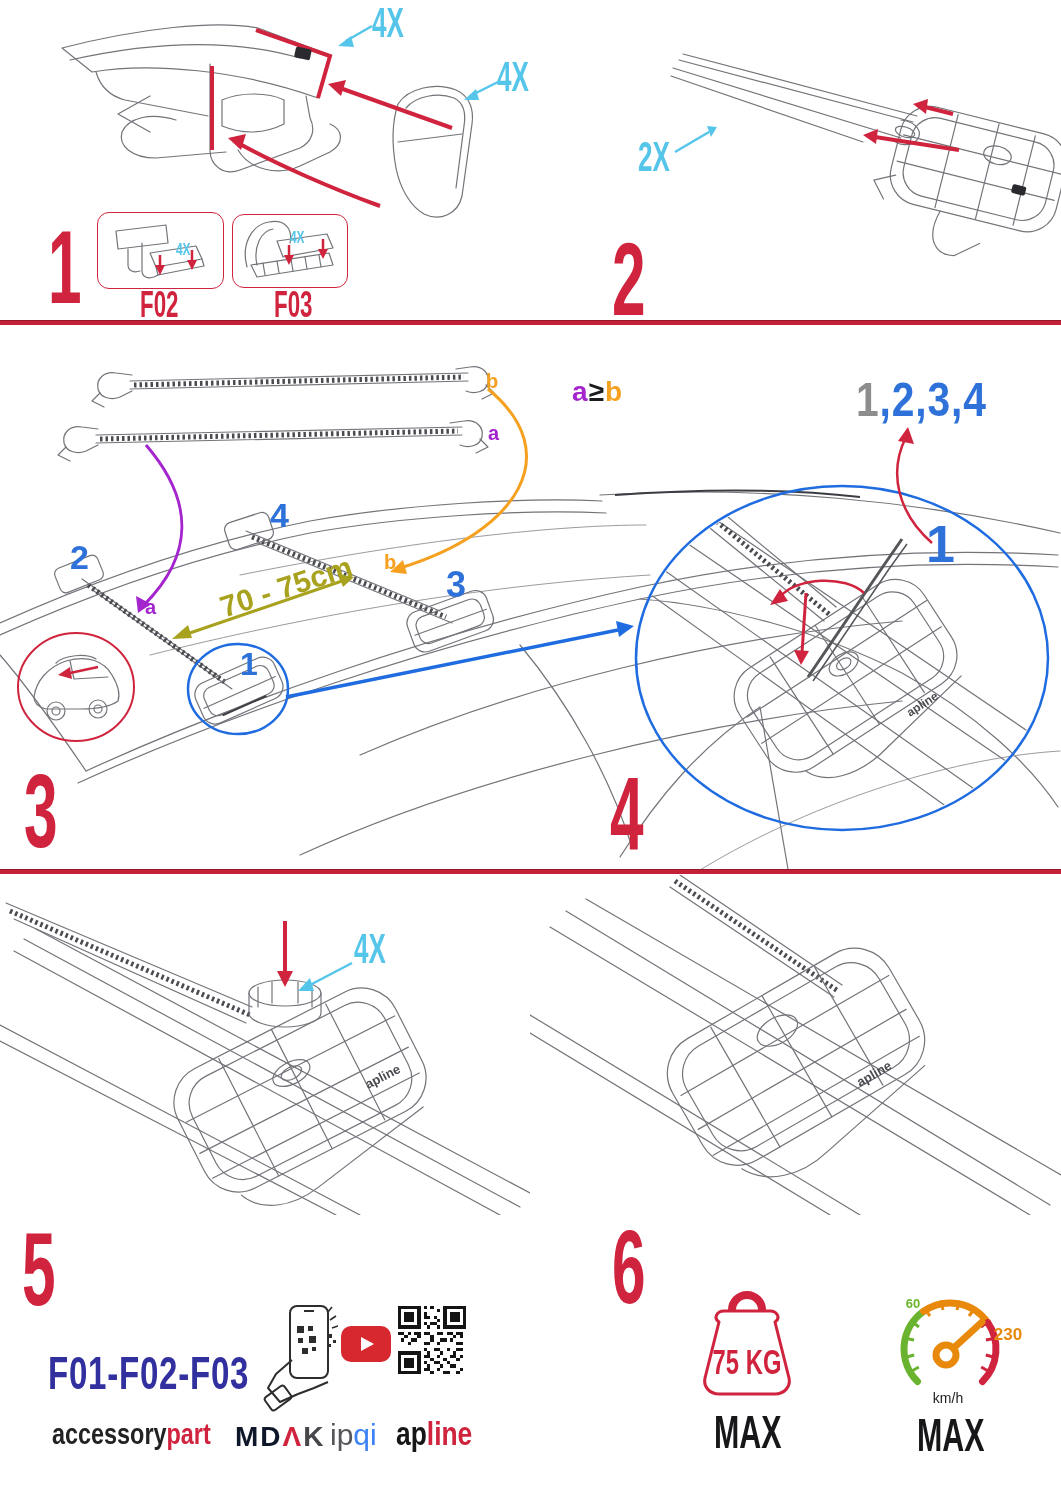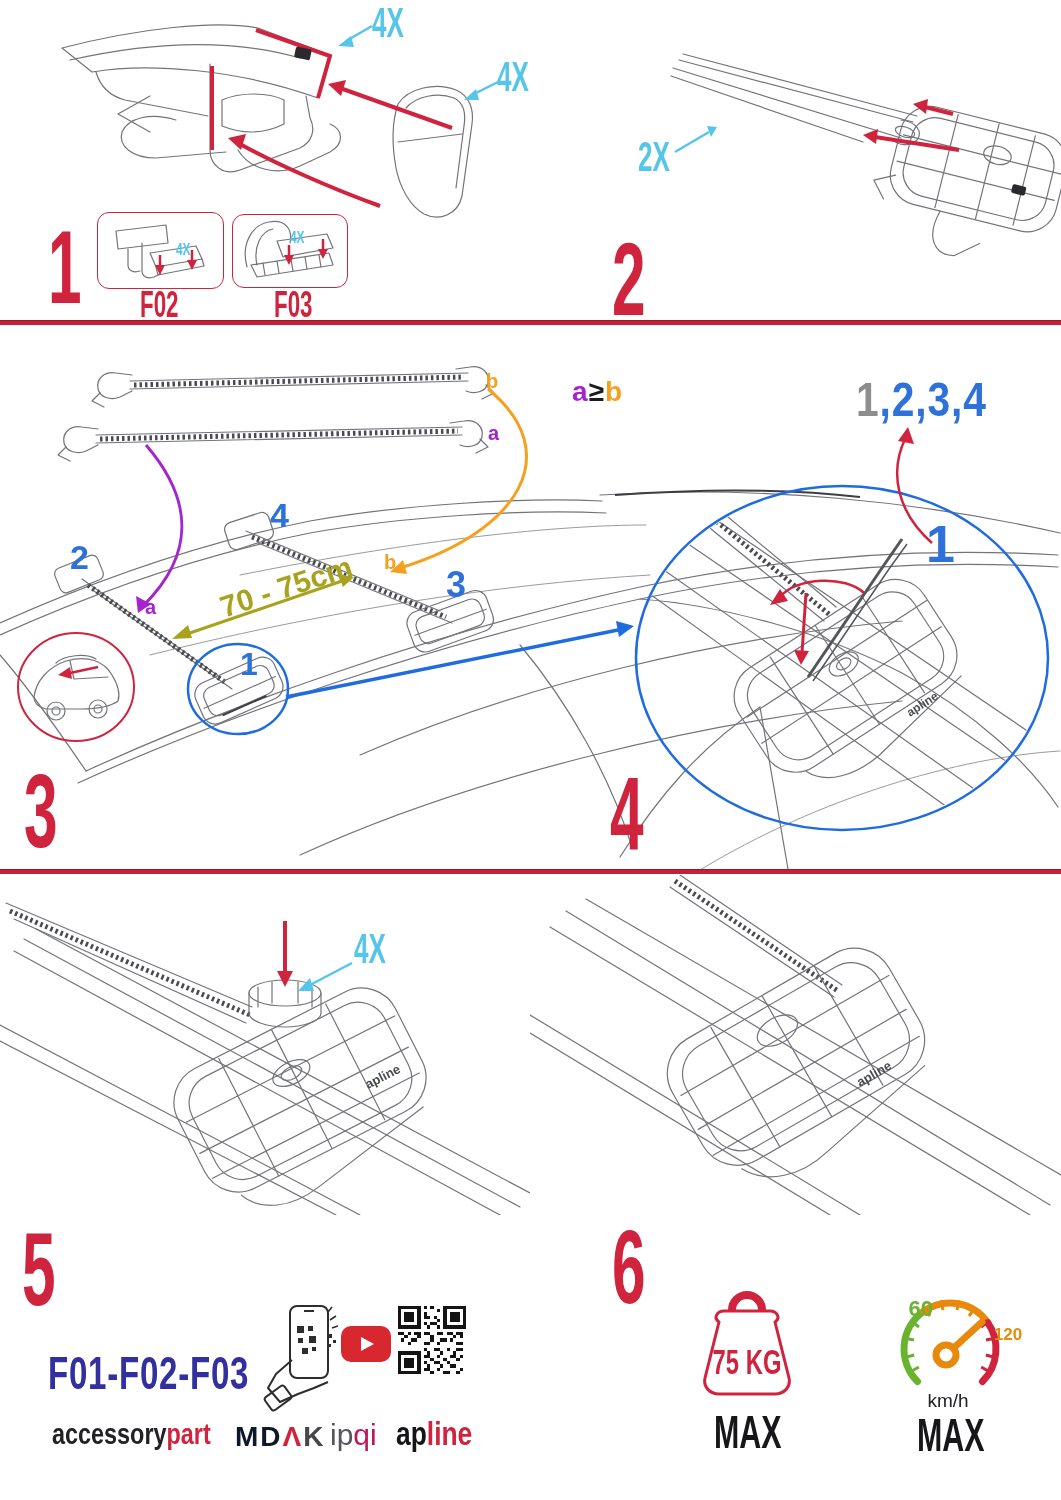--- a/index.html
+++ b/index.html
@@ -407,21 +407,21 @@
     </g>
   </svg>
 
   <div class="abs brand cx" style="left:52px;top:1417px;font-size:30px;transform:scaleX(.78)">
     <span style="color:#222225">accessory</span><span style="color:#d0243e">part</span>
   </div>
   <div class="abs brand" style="left:235px;top:1421px;font-size:28px;letter-spacing:2px">
     <span style="color:#0f172a">MD</span><span style="color:#d0243e">Λ</span><span style="color:#47474b">K</span>
   </div>
   <div class="abs brand" style="left:330px;top:1418px;font-size:30px;font-weight:400">
-    <span style="color:#55555a">ip</span><span style="color:#be185d">qi</span>
+    <span style="color:#55555a">ip</span><span style="color:#3b82f6">qi</span>
   </div>
   <div class="abs brand cx" style="left:396px;top:1415px;font-size:33px;transform:scaleX(.8)">
     <span style="color:#161618">ap</span><span style="color:#d0243e">line</span>
   </div>
 
   <svg class="abs" style="left:672px;top:1286px" width="150" height="125" viewBox="0 0 150 125">
     <circle cx="75" cy="24" r="15" fill="none" stroke="#d0243e" stroke-width="8"></circle>
     <path d="M47,36 C41,32 45,25 52,25 L98,25 C105,25 109,32 103,36 L117,92 C119,101 112,108 103,108 L47,108 C38,108 31,101 33,92 Z" fill="#ffffff" stroke="#d0243e" stroke-width="3" stroke-linejoin="round"></path>
   </svg>
   <div class="abs cx" style="left:692px;top:1342px;width:110px;text-align:center;color:#d0243e;font-size:35px;font-weight:700;transform:scaleX(.68);transform-origin:center top">75 KG</div>
@@ -432,18 +432,18 @@
     <path d="M37.6,26.3 A46,46 0 0 1 101.7,37.6" fill="none" stroke="#e8890c" stroke-width="7" stroke-linecap="round"></path>
     <path d="M101.7,37.6 A46,46 0 0 1 96.5,96.5" fill="none" stroke="#d0243e" stroke-width="7" stroke-linecap="round"></path>
     <g stroke-width="3">
       <path d="M24.2,87 L32.8,82 M18.6,72.5 L28.2,70 M18,53 L28,55 M25,36 L33,42" stroke="#6ab32e"></path>
       <path d="M38,23 L44,31 M55,15.5 L57,25 M73,15.5 L71,25 M89,23 L83,31" stroke="#e8890c"></path>
       <path d="M103,36 L95,42 M110,53 L100,55 M109.4,72.5 L99.8,70 M103.8,87 L95.2,82" stroke="#d0243e"></path>
     </g>
     <path d="M60,70 L96,37" stroke="#e8890c" stroke-width="7" stroke-linecap="round"></path>
     <circle cx="60" cy="70" r="10" fill="#ffffff" stroke="#e8890c" stroke-width="7"></circle>
   </svg>
-  <div class="abs" style="left:893px;top:1296px;width:40px;text-align:right;color:#6ab32e;font-size:22px;font-weight:700">60</div>
-  <div class="abs" style="left:988px;top:1325px;width:40px;text-align:center;color:#e8890c;font-size:17px;font-weight:700">120</div>
-  <div class="abs" style="left:898px;top:1390px;width:100px;text-align:center;color:#222225;font-size:19px">km/h</div>
+  <div class="abs" style="left:893px;top:1296px;width:40px;text-align:center;color:#6ab32e;font-size:13px;font-weight:700">60</div>
+  <div class="abs" style="left:988px;top:1325px;width:40px;text-align:center;color:#e8890c;font-size:17px;font-weight:700">230</div>
+  <div class="abs" style="left:898px;top:1390px;width:100px;text-align:center;color:#222225;font-size:14px">km/h</div>
   <div class="abs maxlbl" style="left:900px;top:1408px;width:100px">MAX</div>
 
 </div>
 
 </body></html>

